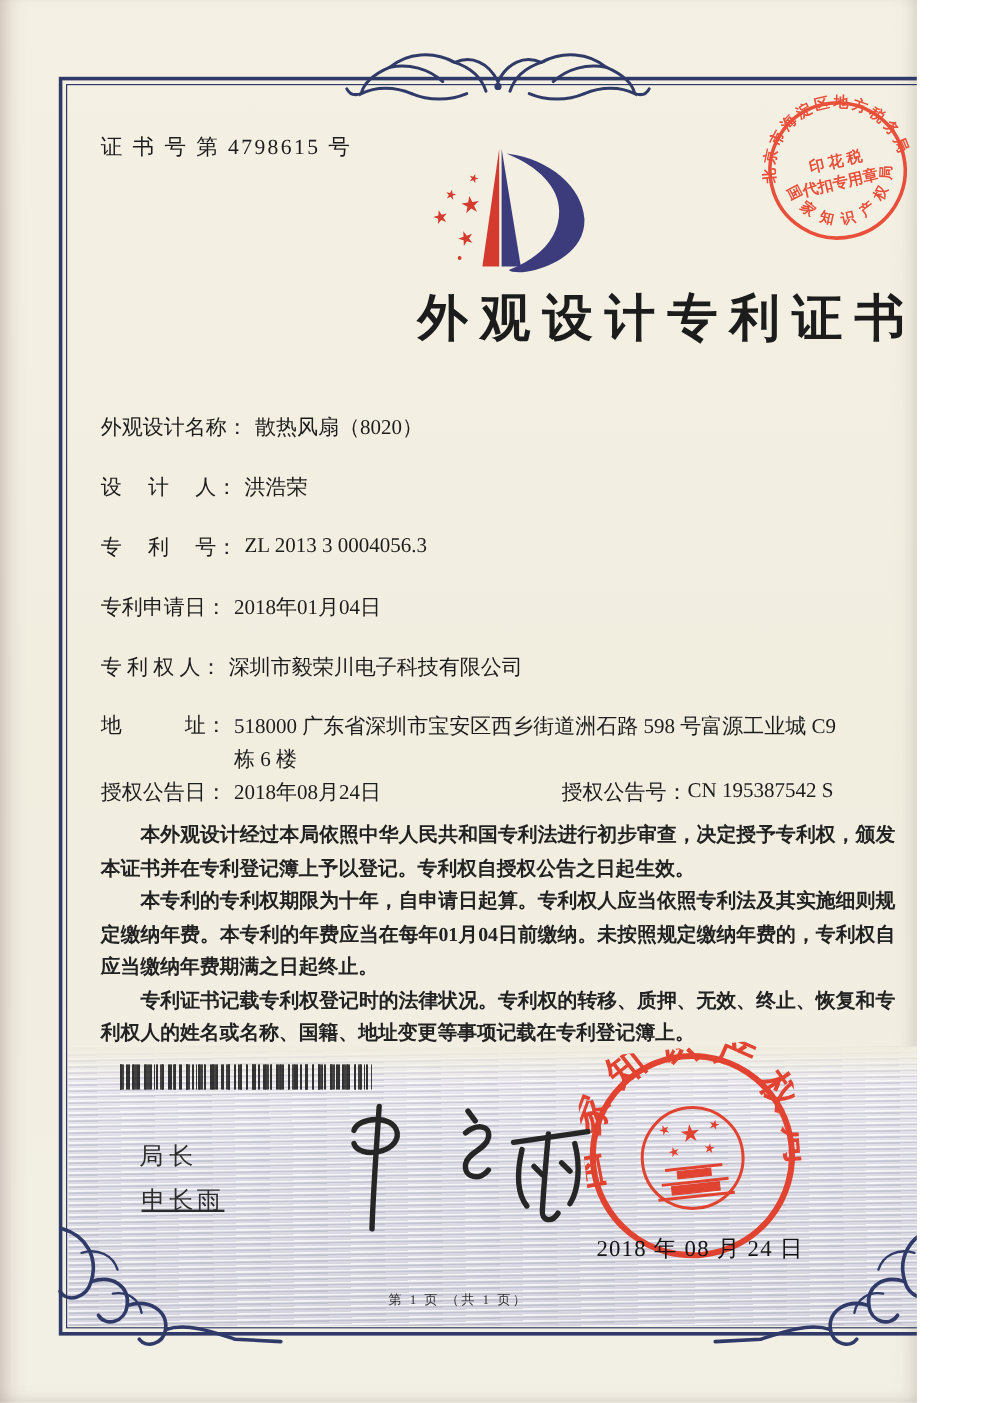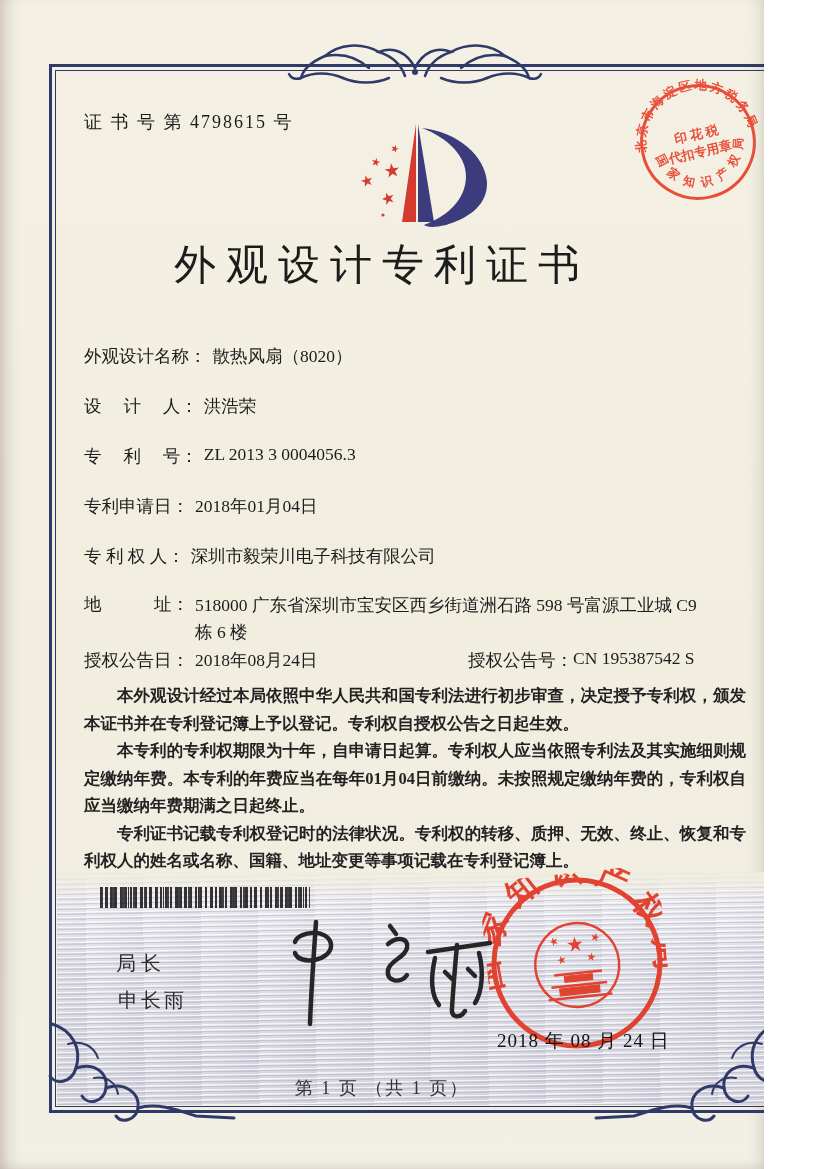--- a/index.html
+++ b/index.html
@@ -23,36 +23,36 @@
   
   .band{
     position:absolute;left:5px;right:5px;bottom:5px;height:233px;
     background:
       linear-gradient(180deg,#f0edde 0,rgba(240,237,222,0) 30px),
       repeating-linear-gradient(179deg, rgba(255,255,255,.7) 0 1px, rgba(146,148,170,.30) 2px 3px, rgba(255,255,255,0) 3px 5px),
       linear-gradient(180deg,#eeecf0 0%,#dedde6 40%,#d6d5df 100%);
   }
   
   .cert-no{position:absolute;left:84px;top:110px;font-size:18px;letter-spacing:2px;z-index:2;}
-  .title{position:absolute;left:0;top:237px;width:100%;text-align:center;
-    font-size:42px;font-weight:normal;letter-spacing:10px;z-index:2;}
+  .title{position:absolute;left:0;top:237px;width:100%;text-align:right;
+    font-size:42px;font-weight:bold;letter-spacing:10px;z-index:2;}
   .field-row{position:absolute;left:84px;font-size:17.5px;z-index:2;display:flex;}
   .field-row .lbl{flex:none;}
   .field-row .val{margin-left:6px;}
   .row-0{top:344px}.row-1{top:394px}.row-2{top:444px}.row-3{top:494px}
   .row-4{top:544px}.row-5{top:592px}.row-6{top:648px}
   .row-5 .val{width:505px;line-height:27px;}
   .field-right{position:absolute;left:468px;top:648px;font-size:17.5px;z-index:2;display:flex;text-align:center;}
   .paras{position:absolute;left:84px;top:682px;width:662px;z-index:2;}
   .paras p{margin:0;font-size:16.5px;line-height:27.5px;text-align:justify;text-indent:2em;color:#222;font-weight:bold;}
   .director{position:absolute;left:116px;top:950px;font-size:20px;letter-spacing:5px;color:#2b2b2b;z-index:3;}
-  .director-name{position:absolute;left:118px;top:987px;font-size:20px;letter-spacing:3px;color:#2b2b2b;z-index:3;}
+  .director-name{position:absolute;left:118px;top:987px;font-size:20px;letter-spacing:3px;color:#2b2b2b;z-index:3;text-decoration:underline;}
   .issue-date{position:absolute;left:497px;top:1016px;font-size:19px;color:#141414;letter-spacing:1px;z-index:4;margin-top:12px;}
   .footer{position:absolute;left:50%;top:1076px;transform:translateX(-50%);
-    font-size:18px;letter-spacing:2px;color:#333;z-index:3;text-align:center;}
+    font-size:11px;letter-spacing:2px;color:#333;z-index:3;text-align:center;}
   
   .barcode{
     position:absolute;left:100px;top:887px;width:210px;height:21px;z-index:3;opacity:.88;
     background:
       repeating-linear-gradient(90deg,#1a1a1a 0 2px,transparent 2px 5px),
       repeating-linear-gradient(90deg,#1a1a1a 0 1px,transparent 1px 7px),
       repeating-linear-gradient(90deg,rgba(10,10,10,.85) 0 3px,transparent 3px 11px);
   }
   
   .logo{position:absolute;left:338px;top:118px;z-index:2;}

